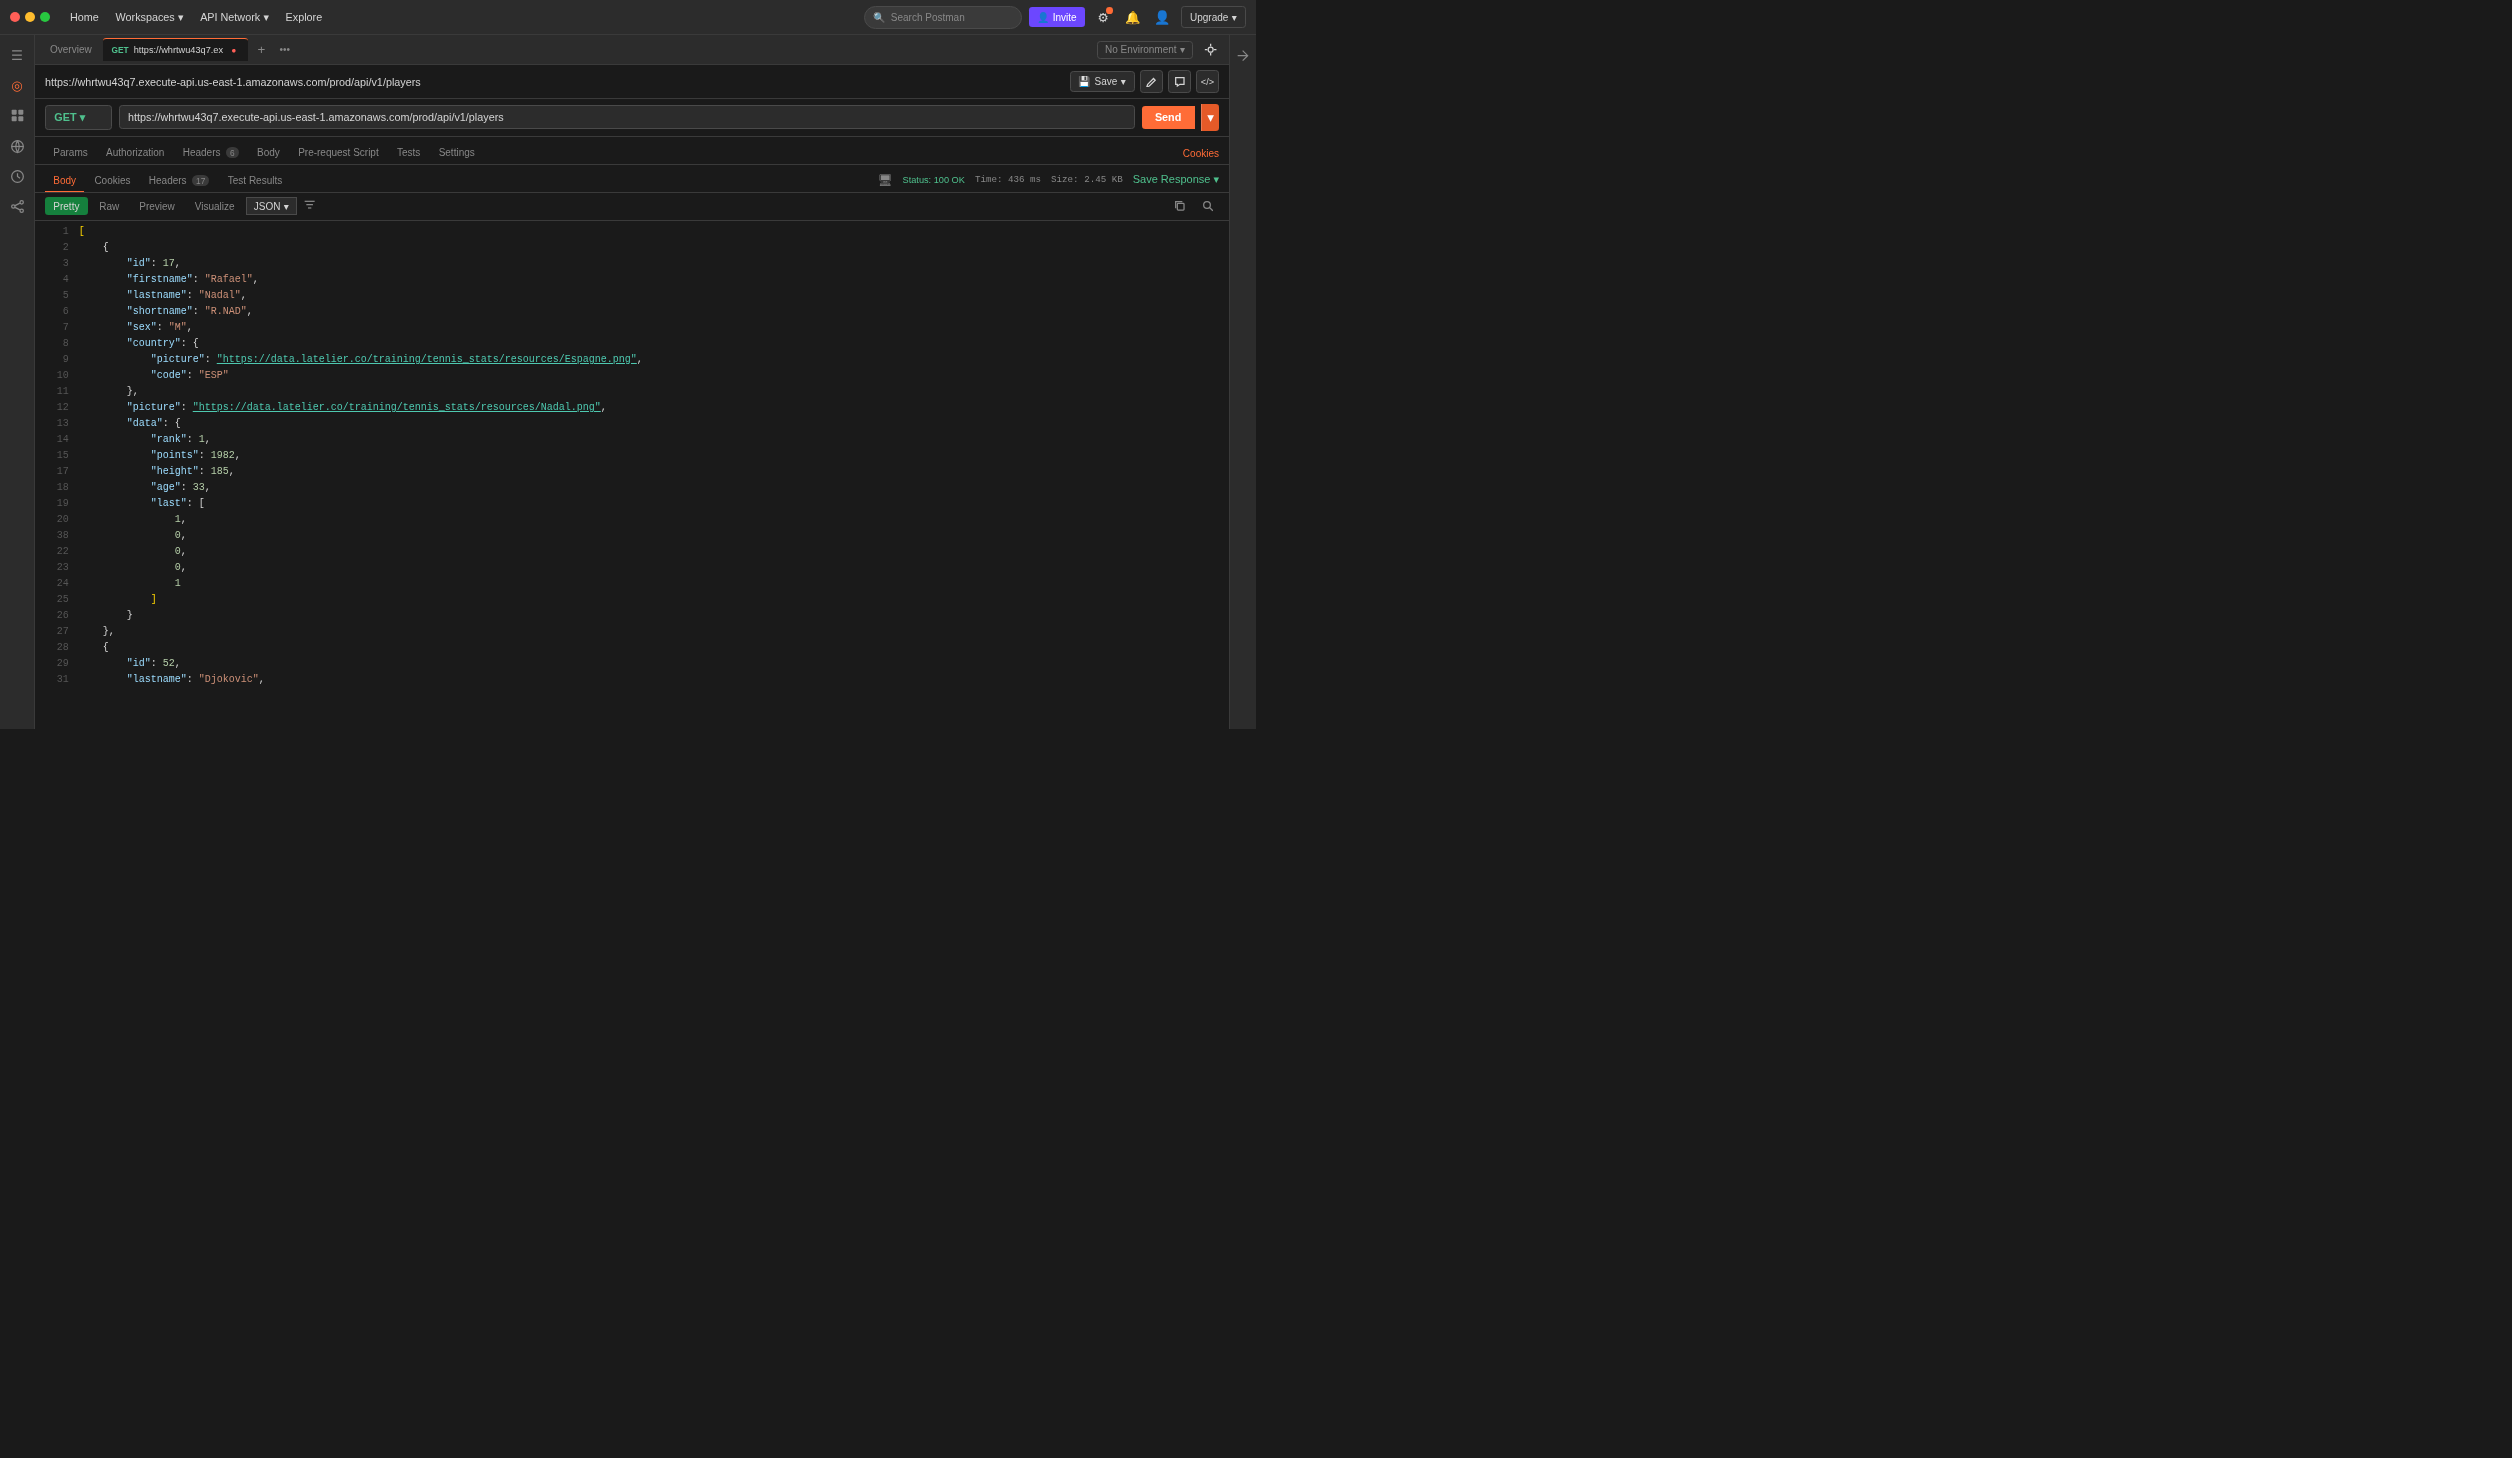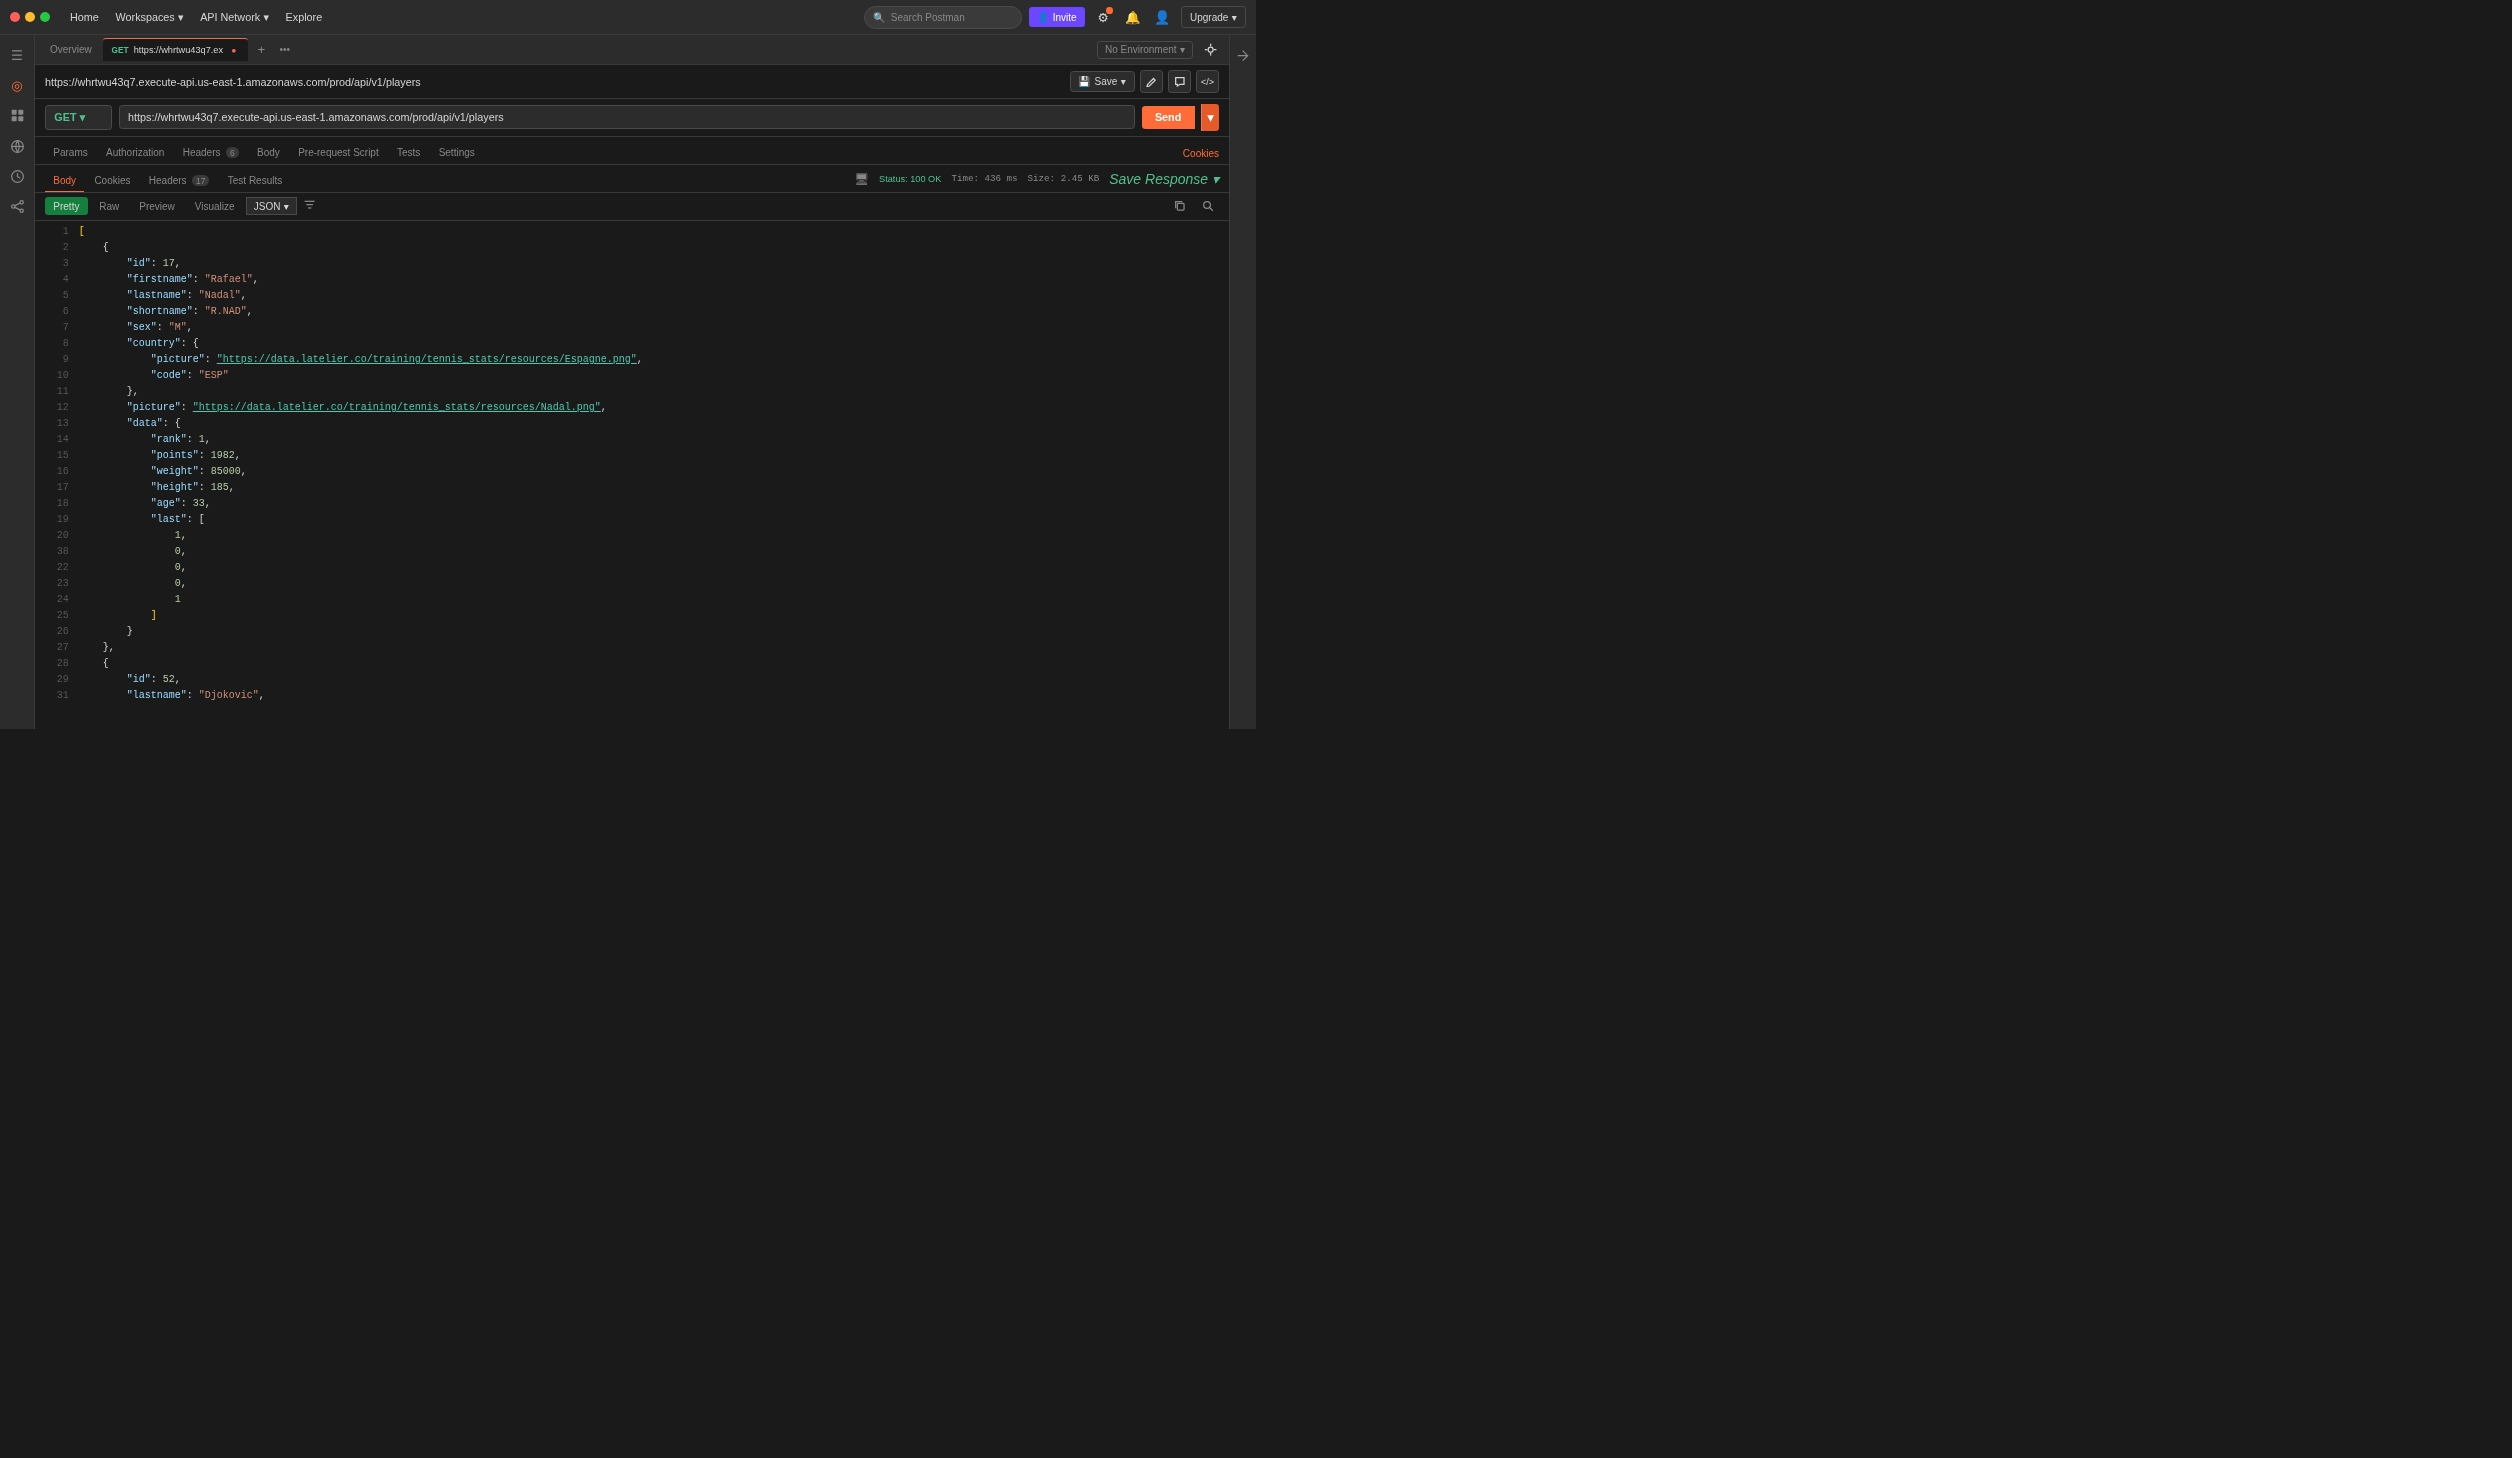--- a/index.html
+++ b/index.html
@@ -407,22 +407,21 @@
       align-items: center;
       gap: 10px;
       padding-bottom: 5px;
       font-size: 9.2px;
     }
     .status-ok { color: #4fc08d; }
     .status-time { color: #888; font-family: Liberation Mono, monospace; }
     .save-response-btn {
       color: #4fc08d;
       cursor: pointer;
-      font-size: 14px;
-      font-style: italic;
+      font-size: 11px;
     }
 
     
     .json-toolbar {
       height: 28px;
       background: #1a1a1a;
       border-bottom: 0.8px solid #3a3a3a;
       display: flex;
       align-items: center;
       padding: 0 10px;
@@ -733,21 +732,20 @@
           <div class="json-line"><span class="line-num">6</span><span class="json-text">        <span style="color:#9cdcfe;">"shortname"</span><span style="color:#d4d4d4;">: </span><span style="color:#ce9178;">"R.NAD"</span><span style="color:#d4d4d4;">,</span></span></div>
           <div class="json-line"><span class="line-num">7</span><span class="json-text">        <span style="color:#9cdcfe;">"sex"</span><span style="color:#d4d4d4;">: </span><span style="color:#ce9178;">"M"</span><span style="color:#d4d4d4;">,</span></span></div>
           <div class="json-line"><span class="line-num">8</span><span class="json-text">        <span style="color:#9cdcfe;">"country"</span><span style="color:#d4d4d4;">: {</span></span></div>
           <div class="json-line"><span class="line-num">9</span><span class="json-text">            <span style="color:#9cdcfe;">"picture"</span><span style="color:#d4d4d4;">: </span><span style="color:#4ec9b0; text-decoration:underline;">"https://data.latelier.co/training/tennis_stats/resources/Espagne.png"</span><span style="color:#d4d4d4;">,</span></span></div>
           <div class="json-line"><span class="line-num">10</span><span class="json-text">            <span style="color:#9cdcfe;">"code"</span><span style="color:#d4d4d4;">: </span><span style="color:#ce9178;">"ESP"</span></span></div>
           <div class="json-line"><span class="line-num">11</span><span class="json-text"><span style="color:#d4d4d4;">        },</span></span></div>
           <div class="json-line"><span class="line-num">12</span><span class="json-text">        <span style="color:#9cdcfe;">"picture"</span><span style="color:#d4d4d4;">: </span><span style="color:#4ec9b0; text-decoration:underline;">"https://data.latelier.co/training/tennis_stats/resources/Nadal.png"</span><span style="color:#d4d4d4;">,</span></span></div>
           <div class="json-line"><span class="line-num">13</span><span class="json-text">        <span style="color:#9cdcfe;">"data"</span><span style="color:#d4d4d4;">: {</span></span></div>
           <div class="json-line"><span class="line-num">14</span><span class="json-text">            <span style="color:#9cdcfe;">"rank"</span><span style="color:#d4d4d4;">: </span><span style="color:#b5cea8;">1</span><span style="color:#d4d4d4;">,</span></span></div>
           <div class="json-line"><span class="line-num">15</span><span class="json-text">            <span style="color:#9cdcfe;">"points"</span><span style="color:#d4d4d4;">: </span><span style="color:#b5cea8;">1982</span><span style="color:#d4d4d4;">,</span></span></div>
-          <div class="json-line"><span class="line-num">16</span><span class="json-text">            <span style="color:#9cdcfe;">"weight"</span><span style="color:#d4d4d4;">: </span><span style="color:#b5cea8;">85000</span><span style="color:#d4d4d4;">,</span></span></div>
           <div class="json-line"><span class="line-num">17</span><span class="json-text">            <span style="color:#9cdcfe;">"height"</span><span style="color:#d4d4d4;">: </span><span style="color:#b5cea8;">185</span><span style="color:#d4d4d4;">,</span></span></div>
           <div class="json-line"><span class="line-num">18</span><span class="json-text">            <span style="color:#9cdcfe;">"age"</span><span style="color:#d4d4d4;">: </span><span style="color:#b5cea8;">33</span><span style="color:#d4d4d4;">,</span></span></div>
           <div class="json-line"><span class="line-num">19</span><span class="json-text">            <span style="color:#9cdcfe;">"last"</span><span style="color:#d4d4d4;">: [</span></span></div>
           <div class="json-line"><span class="line-num">20</span><span class="json-text">                <span style="color:#b5cea8;">1</span><span style="color:#d4d4d4;">,</span></span></div>
           <div class="json-line"><span class="line-num">38</span><span class="json-text">                <span style="color:#b5cea8;">0</span><span style="color:#d4d4d4;">,</span></span></div>
           <div class="json-line"><span class="line-num">22</span><span class="json-text">                <span style="color:#b5cea8;">0</span><span style="color:#d4d4d4;">,</span></span></div>
           <div class="json-line"><span class="line-num">23</span><span class="json-text">                <span style="color:#b5cea8;">0</span><span style="color:#d4d4d4;">,</span></span></div>
           <div class="json-line"><span class="line-num">24</span><span class="json-text">                <span style="color:#b5cea8;">1</span></span></div>
           <div class="json-line"><span class="line-num">25</span><span class="json-text"><span style="color:#ffd700;">            ]</span></span></div>
           <div class="json-line"><span class="line-num">26</span><span class="json-text"><span style="color:#d4d4d4;">        }</span></span></div>

